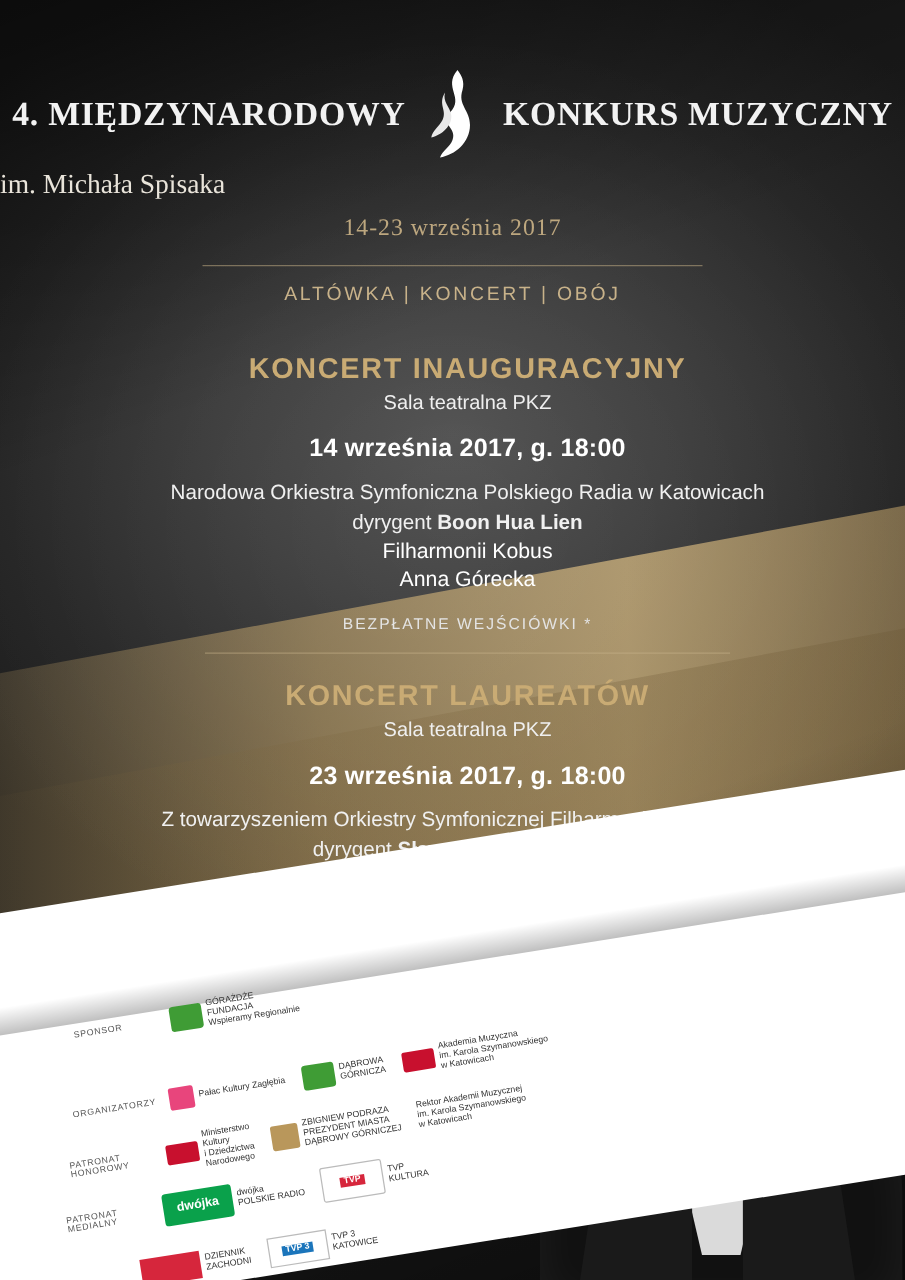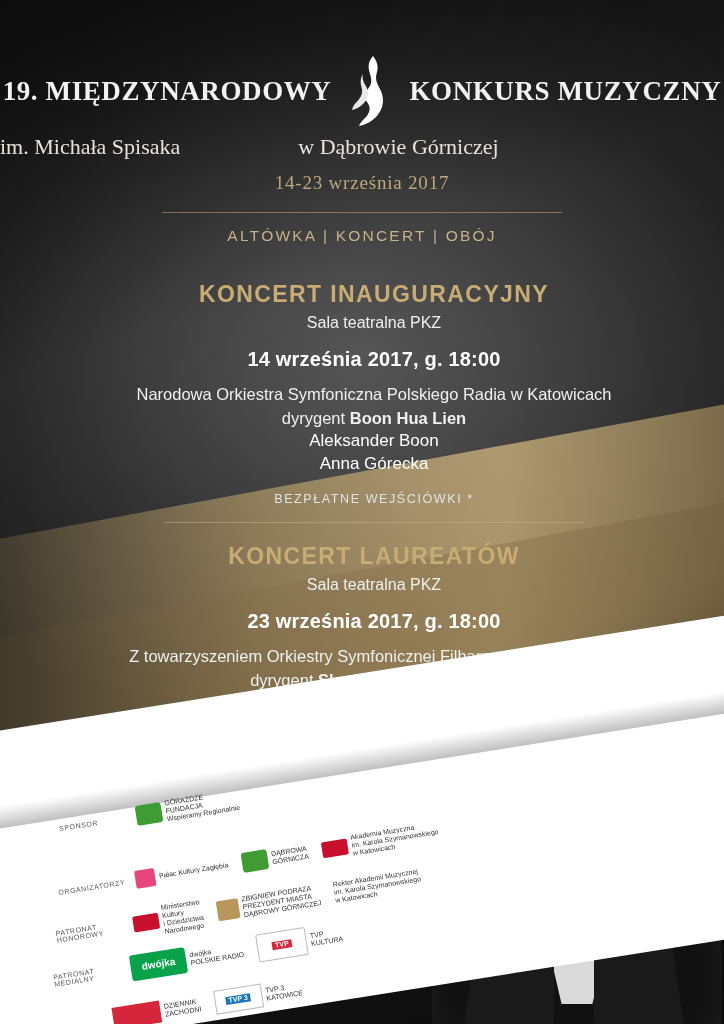--- a/index.html
+++ b/index.html
@@ -407,51 +407,50 @@
 <body>
 
 <div class="poster">
 
   <div class="gold-band"></div>
   <div class="gold-band2"></div>
   <div class="vignette"></div>
 
   <div class="header">
     <div class="title-row">
-      <div class="title-main">19. MIĘDZYNARODOWY</div>
+      <div class="title-main">4. MIĘDZYNARODOWY</div>
       <div class="flame">
         <svg width="42" height="74" viewBox="0 0 42 74">
           <path d="M24 2 C12 16, 30 24, 18 36 C9 45, 24 48, 20 58 C18 64, 12 66, 10 72 C22 70, 34 60, 34 46 C34 34, 24 30, 28 18 C30 11, 27 6, 24 2 Z" fill="#ffffff"></path>
           <path d="M14 20 C8 30, 16 34, 12 42 C9 48, 4 50, 3 56 C12 54, 20 46, 19 38 C18 31, 12 28, 14 20 Z" fill="#e8e8e8"></path>
         </svg>
       </div>
       <div class="title-main">KONKURS MUZYCZNY</div>
     </div>
 
     <div class="subtitle-row">
       <div class="subtitle">im. Michała Spisaka</div>
       <div style="width:42px"></div>
-      <div class="subtitle">w Dąbrowie Górniczej</div>
     </div>
 
     <div class="dates">14-23 września 2017</div>
     <div class="rule"></div>
     <div class="instruments">ALTÓWKA | KONCERT | OBÓJ</div>
   </div>
 
   <div class="content">
     <div class="concert-title">KONCERT INAUGURACYJNY</div>
     <div class="venue">Sala teatralna PKZ</div>
     <div class="when">14 września 2017, g. 18:00</div>
     <div class="perf">Narodowa Orkiestra Symfoniczna Polskiego Radia w Katowicach</div>
     <div class="cond">
       <span>dyrygent</span>
       <b>Boon Hua Lien</b>
     </div>
-    <div class="soloist">Aleksander Boon</div>
+    <div class="soloist">Filharmonii Kobus</div>
     <div class="soloist">Anna Górecka</div>
     <div class="free">BEZPŁATNE WEJŚCIÓWKI *</div>
     <div class="divider"></div>
   </div>
 
   <div class="content" style="padding-top:6px;">
     <div class="concert-title">KONCERT LAUREATÓW</div>
     <div class="venue">Sala teatralna PKZ</div>
     <div class="when">23 września 2017, g. 18:00</div>
     <div class="perf">Z towarzyszeniem Orkiestry Symfonicznej Filharmonii Zabrzańskiej</div>

